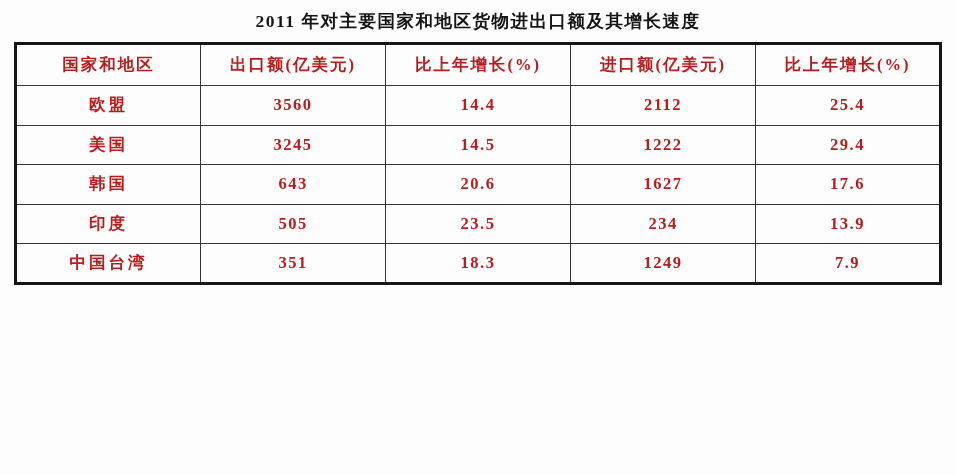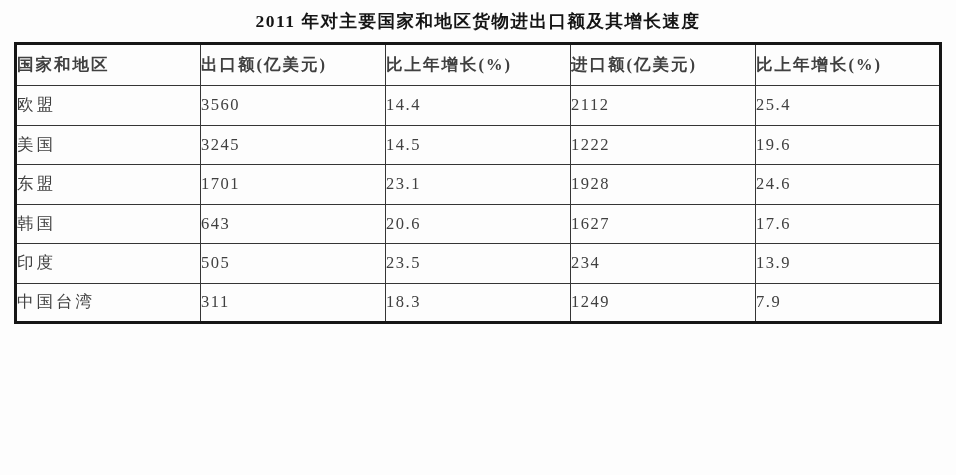--- a/index.html
+++ b/index.html
@@ -22,32 +22,32 @@
   table.data-table {
     position: absolute; top: 42px; left: 14px;
     width: 928px;
     border-collapse: collapse;
     table-layout: fixed;
     border: 3px solid #161616;
     background: #fdfdfd;
   }
   .data-table th, .data-table td {
     border: 1.6px solid #353535;
-    text-align: left; vertical-align: middle;
+    text-align: center; vertical-align: middle;
     padding: 0;
     font-size: 16.5px;
-    color: #404040;
+    color: #b91c1c;
   }
   .data-table th {
     height: 42px;
     font-weight: bold;
     letter-spacing: 2px;
     font-size: 16.5px;
   }
-  .data-table td { height: 39.5px; font-weight: normal; }
+  .data-table td { height: 39.5px; font-weight: bold; }
   .data-table td.name-cell { letter-spacing: 3px; }
   .data-table td.num-cell { letter-spacing: 1.5px; }
 </style>
 </head>
 <body>
 
 <div class="page">
 
   <div class="title">2011 年对主要国家和地区货物进出口额及其增长速度</div>
 
@@ -67,46 +67,39 @@
         <td class="num-cell">3560</td>
         <td class="num-cell">14.4</td>
         <td class="num-cell">2112</td>
         <td class="num-cell">25.4</td>
       </tr>
       <tr>
         <td class="name-cell">美国</td>
         <td class="num-cell">3245</td>
         <td class="num-cell">14.5</td>
         <td class="num-cell">1222</td>
-        <td class="num-cell">19.6</td>
-      </tr>
-      <tr>
-        <td class="name-cell">东盟</td>
-        <td class="num-cell">1701</td>
-        <td class="num-cell">23.1</td>
-        <td class="num-cell">1928</td>
-        <td class="num-cell">24.6</td>
+        <td class="num-cell">29.4</td>
       </tr>
       <tr>
         <td class="name-cell">韩国</td>
         <td class="num-cell">643</td>
         <td class="num-cell">20.6</td>
         <td class="num-cell">1627</td>
         <td class="num-cell">17.6</td>
       </tr>
       <tr>
         <td class="name-cell">印度</td>
         <td class="num-cell">505</td>
         <td class="num-cell">23.5</td>
         <td class="num-cell">234</td>
         <td class="num-cell">13.9</td>
       </tr>
       <tr>
         <td class="name-cell">中国台湾</td>
-        <td class="num-cell">311</td>
+        <td class="num-cell">351</td>
         <td class="num-cell">18.3</td>
         <td class="num-cell">1249</td>
         <td class="num-cell">7.9</td>
       </tr>
     </tbody>
   </table>
 
 </div>
 
 </body></html>

